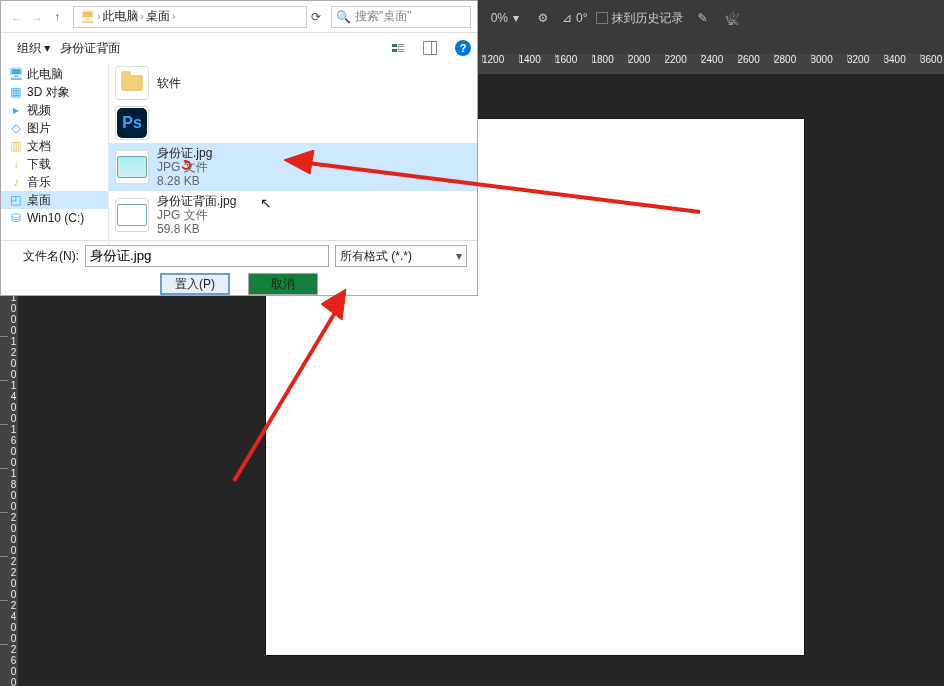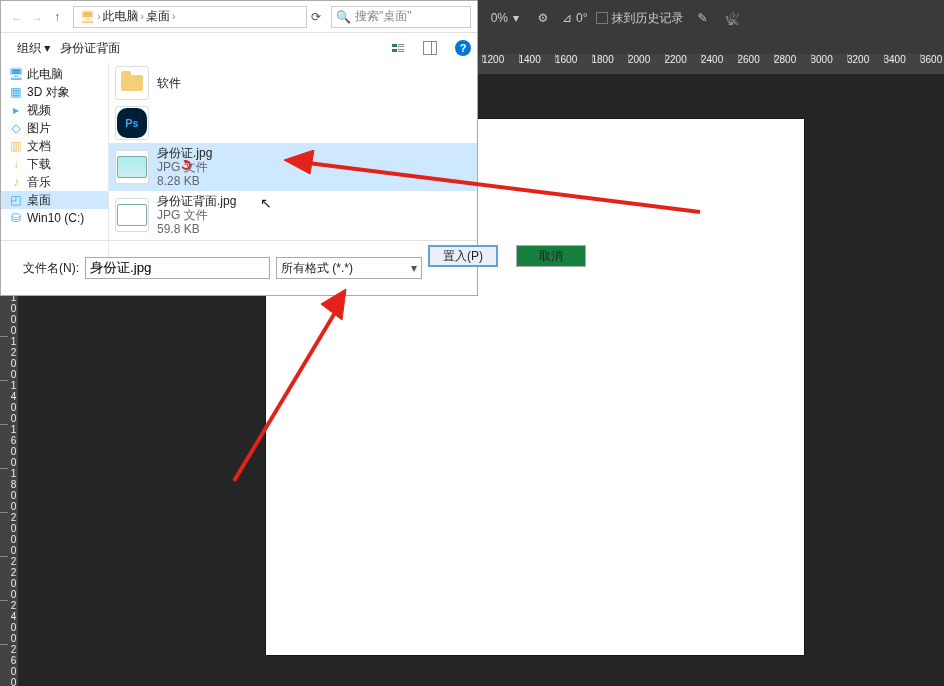--- a/index.html
+++ b/index.html
@@ -43,31 +43,31 @@
 .nav{width:108px;border-right:1px solid #e8e8e8;padding:2px 0}
 .nav-item{height:18px;display:flex;align-items:center;padding-left:8px;gap:4px;color:#222}
 .nav-item .fic{width:14px;display:flex;justify-content:center}
 .nav-item.sel{background:#cde8ff}
 .filelist{flex:1;overflow:hidden}
 .row{display:flex;align-items:center;padding:3px 6px;gap:8px}
 .row.sel{background:#cde8ff}
 .thumb{width:34px;height:34px;background:#fff;border:1px solid #ddd;display:flex;align-items:center;justify-content:center;border-radius:3px}
 .thumb .fold{width:22px;height:16px;background:#f3cf7a;border-radius:2px;position:relative}
 .thumb .fold::before{content:"";position:absolute;left:0;top:-4px;width:10px;height:4px;background:#f3cf7a;border-radius:2px 2px 0 0}
-.ps-thumb{width:30px;height:30px;background:#001e36;border-radius:10px;display:flex;align-items:center;justify-content:center;color:#31a8ff;font-weight:bold;font-size:11px}
+.ps-thumb{width:30px;height:30px;background:#001e36;border-radius:5px;display:flex;align-items:center;justify-content:center;color:#31a8ff;font-weight:bold;font-size:16px}
 .img-thumb{width:30px;height:22px;background:linear-gradient(#aee,#cee);border:1px solid #7aa;border-radius:2px}
 .rowtext{display:flex;flex-direction:column;line-height:14px}
 .rowtext .t2,.rowtext .t3{color:#666}
 .redo{position:absolute;width:10px;height:10px;border:2px solid #e2231a;border-radius:50%;border-left-color:transparent;transform:rotate(20deg)}
 .redo::after{content:"";position:absolute;left:-1.5px;top:-1px;border:3px solid transparent;border-top-color:#e2231a}
-.dlg-footer{position:absolute;left:0;right:0;bottom:0;height:55px;padding:4px 10px;border-top:1px solid #e0e0e0;display:flex;flex-direction:row;gap:6px}
+.dlg-footer{position:absolute;left:0;right:0;bottom:0;height:55px;padding:4px 10px;border-top:1px solid #e0e0e0;display:flex;flex-direction:column;gap:6px}
 .ftop{display:flex;align-items:center;gap:6px}
 .fname-lbl{text-align:right;width:68px}
 .fname-in{flex:1;height:22px;border:1px solid #aaa;padding-left:4px}
-.filter{width:146px;height:22px;border:1px solid #aaa;display:flex;align-items:center;padding:0 4px;position:relative}
+.filter{width:132px;height:22px;border:1px solid #aaa;display:flex;align-items:center;padding:0 4px;position:relative}
 .filter .dd{margin-left:auto;color:#555}
 .fbot{display:flex;justify-content:center;gap:18px}
 .btn{width:70px;height:22px;line-height:20px;text-align:center;border:1px solid #aaa;background:#15803d}
 .btn.primary{background:#e7f0f9;border-color:#6a9fd4;box-shadow:0 0 0 1px #6a9fd4 inset}
 
 .arrow{position:absolute;stroke:#e2231a;fill:#e2231a;pointer-events:none}
 .cursor{position:absolute;font-size:14px;color:#222}
 </style>
 </head>
 <body>

